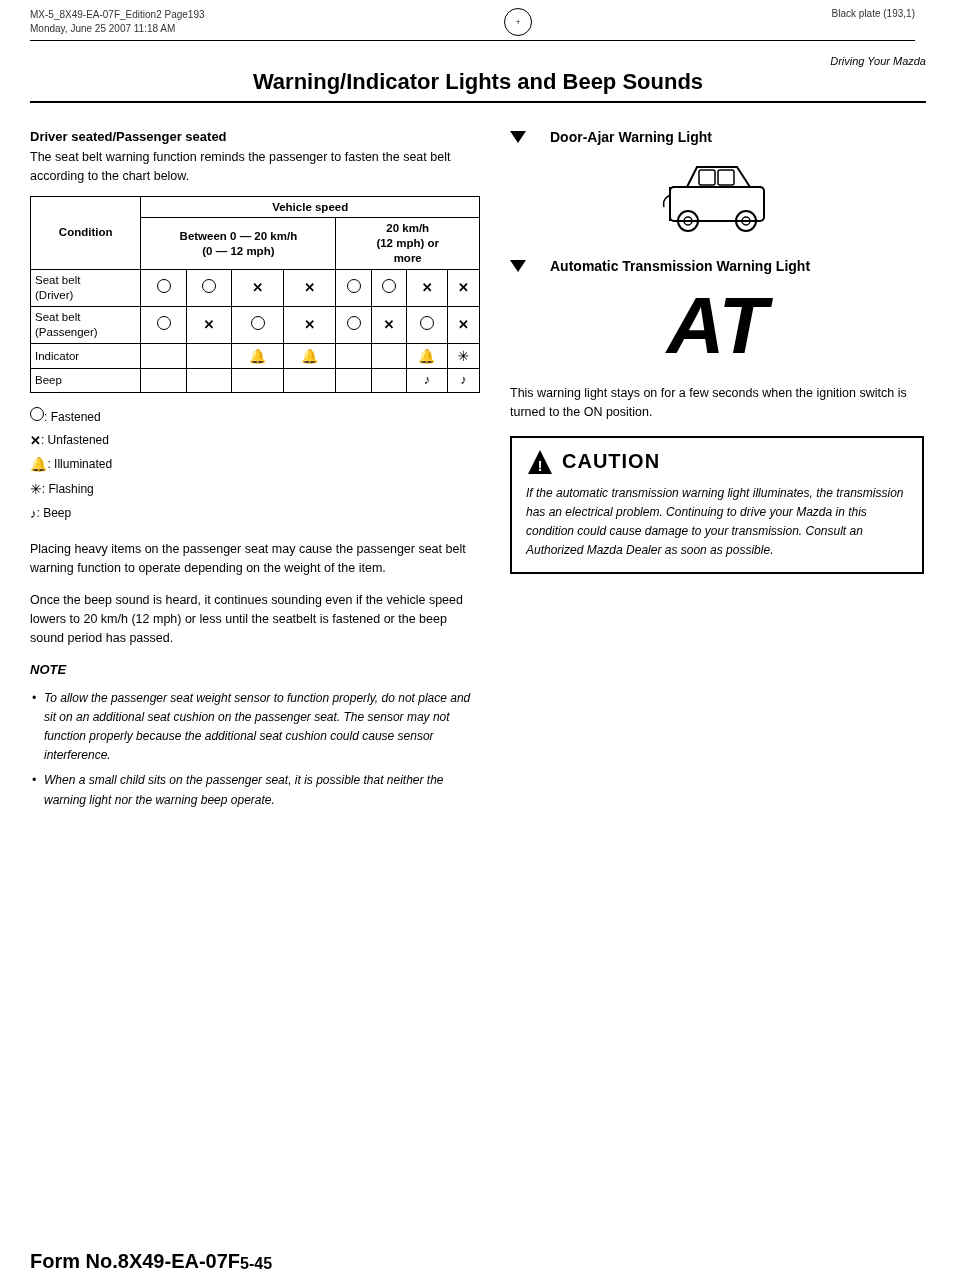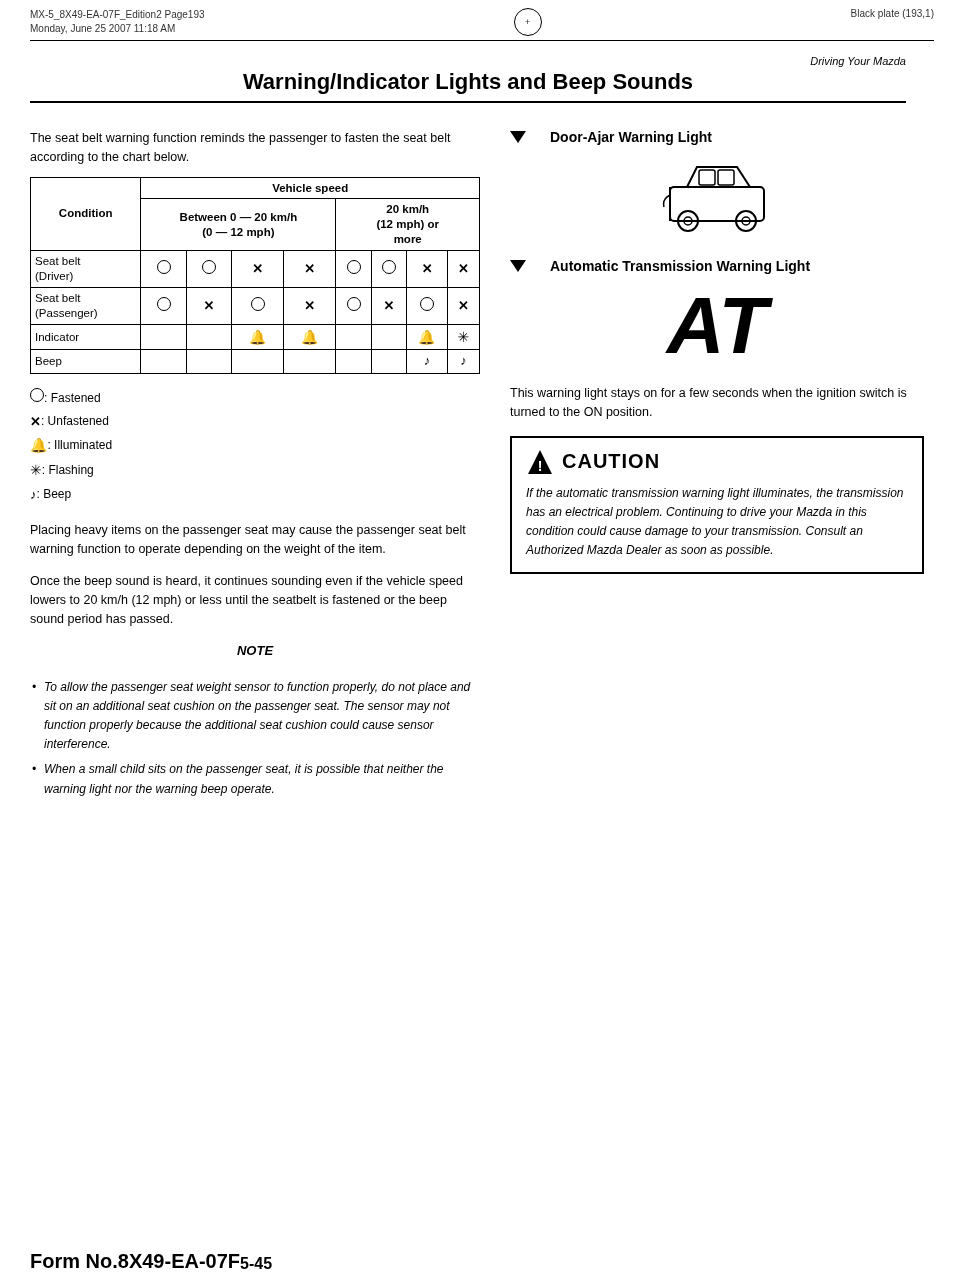--- a/index.html
+++ b/index.html
@@ -8,21 +8,21 @@
       min-height: 1285px;
       background: #fff;
       font-family: Arial, Helvetica, sans-serif;
       font-size: 13px;
       color: #000;
       position: relative;
     }
 
     
     .page-header {
-      padding: 8px 20px 4px 30px;
+      padding: 8px 39px 4px 30px;
       font-size: 11px;
       color: #333;
     }
     .page-header-top {
       display: flex;
       justify-content: space-between;
       align-items: flex-start;
       border-bottom: 1px solid #000;
       padding-bottom: 4px;
     }
@@ -36,21 +36,21 @@
       width: 28px; height: 28px;
       border: 1px solid #000;
       border-radius: 50%;
       display: flex; align-items: center; justify-content: center;
       font-size: 9px;
     }
     .header-right { font-size: 10px; text-align: right; }
 
     
     .section-title-area {
-      padding: 10px 48px 6px 30px;
+      padding: 10px 28px 6px 30px;
       text-align: right;
     }
     .section-subtitle {
       font-size: 11px;
       font-style: italic;
     }
     .section-title {
       font-size: 22px;
       font-weight: bold;
       text-align: center;
@@ -118,23 +118,22 @@
       font-size: 12px;
       line-height: 1.8;
     }
     .legend-item { display: flex; align-items: center; }
 
     
     .note-heading {
       font-weight: bold;
       font-style: italic;
       margin-top: 14px;
-      margin-bottom: 20px;
+      margin-bottom: 12px;
       font-size: 13px;
-      text-align: center;
     }
     .note-list {
       list-style: none;
       padding-left: 0;
       font-size: 12px;
       font-style: italic;
       line-height: 1.6;
     }
     .note-list li {
       padding-left: 14px;
@@ -261,20 +260,21 @@
 
 <div class="section-title-area">
   <div class="section-subtitle">Driving Your Mazda</div>
   <div class="section-title">Warning/Indicator Lights and Beep Sounds</div>
 </div>
 
 <div class="main-content">
 
   <div class="left-col">
 
+    <div class="section-heading">Driver seated/Passenger seated</div>
     <div class="body-text">The seat belt warning function reminds the passenger to fasten the seat belt according to the chart below.</div>
 
     <table class="speed-table">
       <thead>
         <tr>
           <th rowspan="2" class="condition-cell">Condition</th>
           <th colspan="8">Vehicle speed</th>
         </tr>
         <tr>
           <th colspan="4">Between 0 — 20 km/h<br>(0 — 12 mph)</th>

